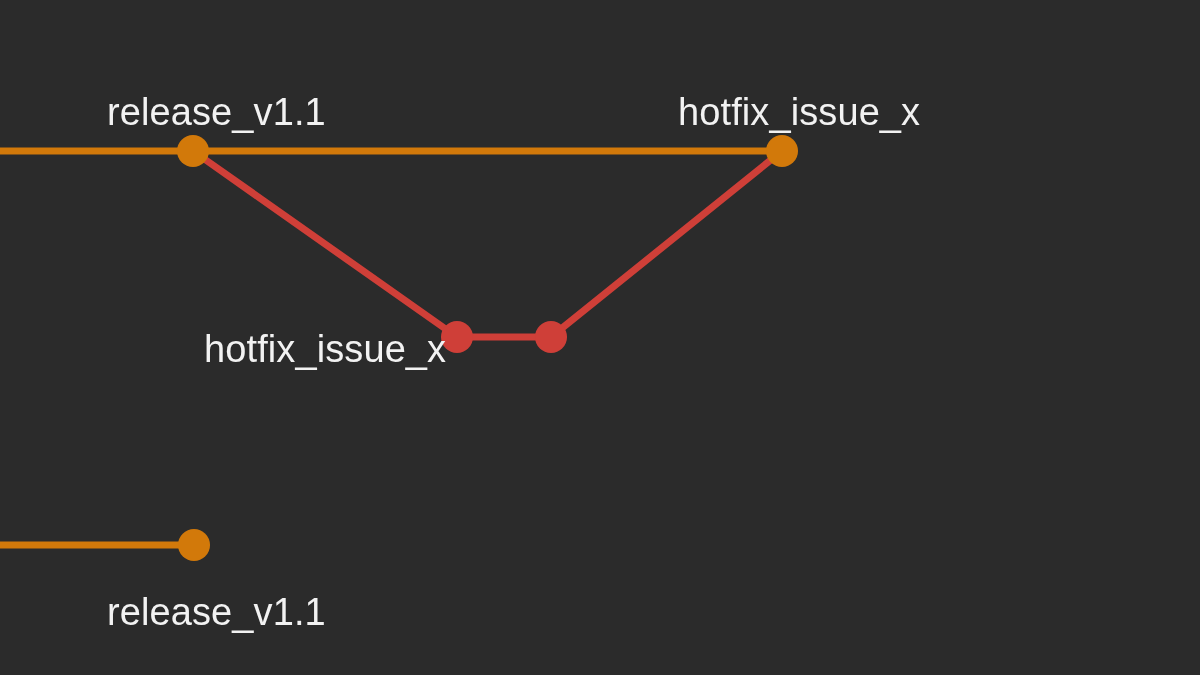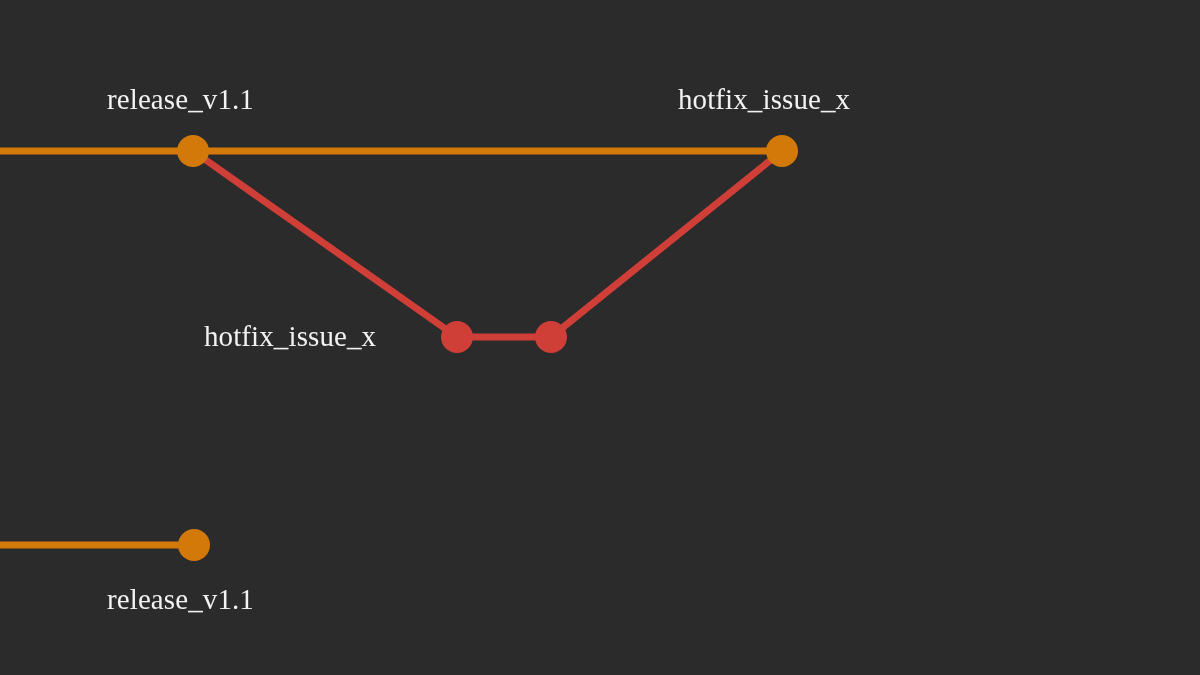--- a/index.html
+++ b/index.html
@@ -24,26 +24,27 @@
     position: absolute;
     left: 0;
     top: 0;
     width: 1200px;
     height: 675px;
     display: block;
   }
   .graph-label {
     position: absolute;
     color: #f2f2f2;
-    font-family: Liberation Serif, serif;
-    font-size: 29px;
+    font-family: Liberation Sans, sans-serif;
+    font-size: 38px;
     font-weight: 400;
     letter-spacing: 0.1px;
     line-height: 1;
     white-space: nowrap;
+    margin-top: 8px;
     -webkit-font-smoothing: antialiased;
   }
   .label-release-top   { left: 107px; top: 85px;  }
   .label-hotfix-top    { left: 678px; top: 85px;  }
   .label-hotfix-mid    { left: 204px; top: 322px; }
   .label-release-bot   { left: 107px; top: 585px; }
 </style>
 </head>
 <body style="background: rgb(43, 43, 43);">
 

